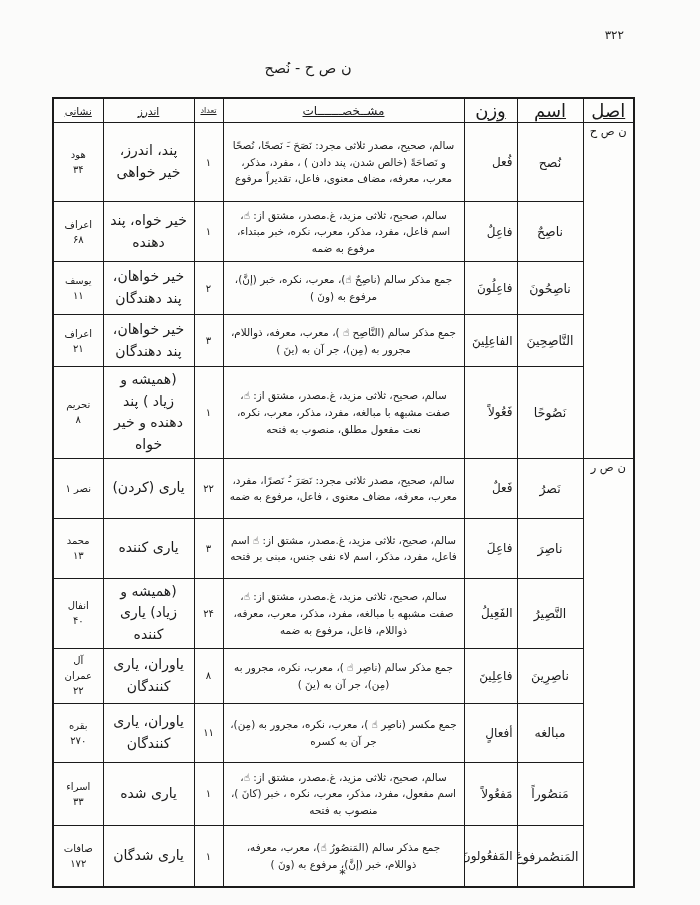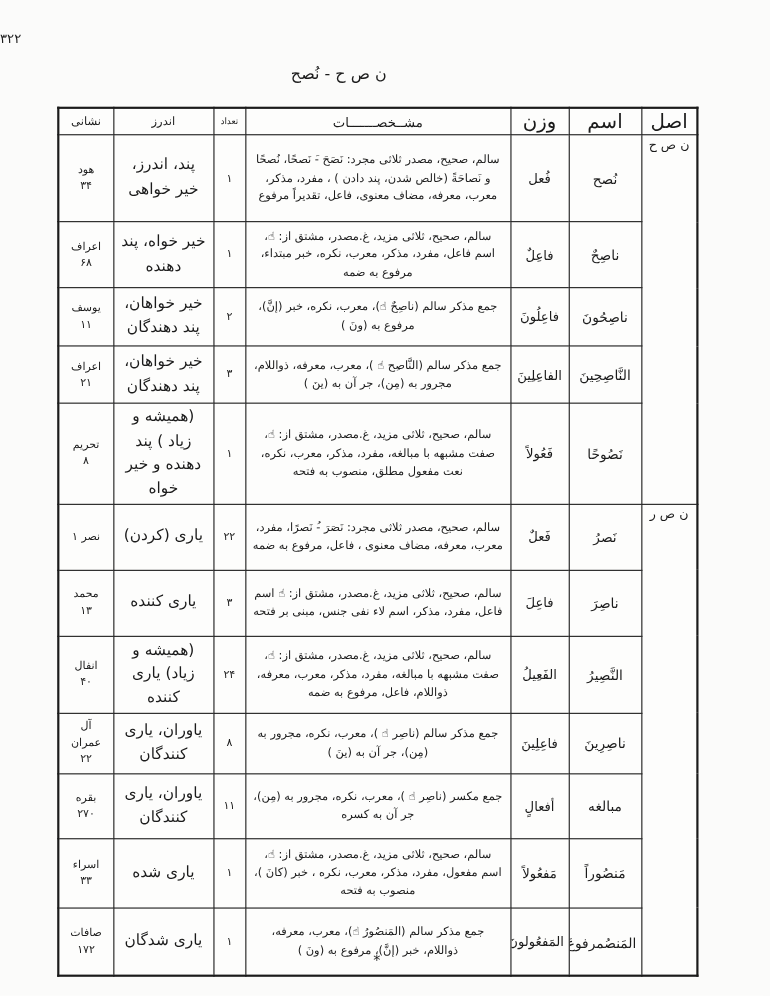--- a/index.html
+++ b/index.html
@@ -7,21 +7,21 @@
     width:700px;height:905px;
     background:#fbfbfa;
     font-family:"DejaVu Sans", sans-serif;
     color:#1b1b1b;
     position:relative;
     -webkit-font-smoothing:antialiased;
   }
   .page{position:absolute;inset:0;}
   .page-number{
     position:absolute;top:28px;left:0;width:624px;
-    text-align:left;font-size:12px;letter-spacing:1px;
+    text-align:right;font-size:12px;letter-spacing:1px;
   }
   .page-title{
     position:absolute;top:60px;left:0;width:616px;
     text-align:center;font-size:14.5px;
   }
   table.main-table{
     position:absolute;top:97px;left:52px;
     width:581px;
     border-collapse:collapse;
     table-layout:fixed;
@@ -29,34 +29,34 @@
     background:#fdfdfc;
   }
   th,td{
     border:1px solid #1b1b1b;
     vertical-align:middle;
     text-align:center;
     padding:1px 4px;
     overflow:hidden;
   }
   thead tr{height:22px;}
-  th{font-weight:normal;}
+  th{font-weight:normal;text-decoration:underline;}
   th.h-asl,th.h-esm,th.h-vazn{font-size:18px;}
   th.h-mosh{font-size:12px;}
   th.h-tedad{font-size:8px;}
   th.h-mani,th.h-neshani{font-size:10.5px;}
 
   td.asl-cell{
     vertical-align:top;
     font-size:11.5px;
     letter-spacing:1px;
     margin-left:47px;
   }
   td.esm{font-size:12.5px;}
-  td.vazn{font-size:12px;}
+  td.vazn{font-size:12px;text-align:right;}
   td.mosh{font-size:10.4px;line-height:1.6;padding:2px 6px;}
   td.tedad{font-size:10px;}
   td.mani{font-size:14px;line-height:1.55;padding:2px 5px;}
   td.neshani{font-size:10px;line-height:1.5;white-space:pre-line;}
 
   tr.r0{height:79px;}
   tr.r1{height:60px;}
   tr.r2{height:53px;}
   tr.r3{height:52px;}
   tr.r4{height:78px;}

